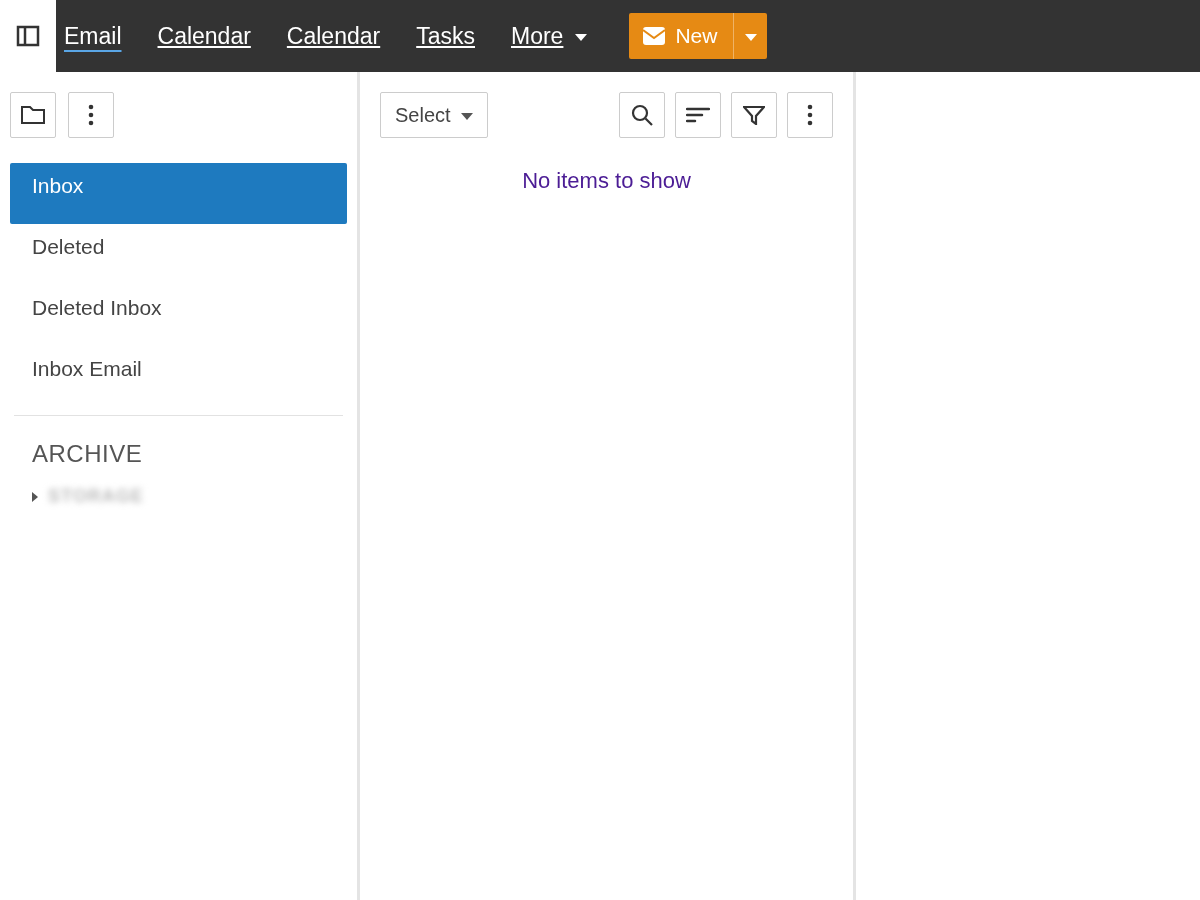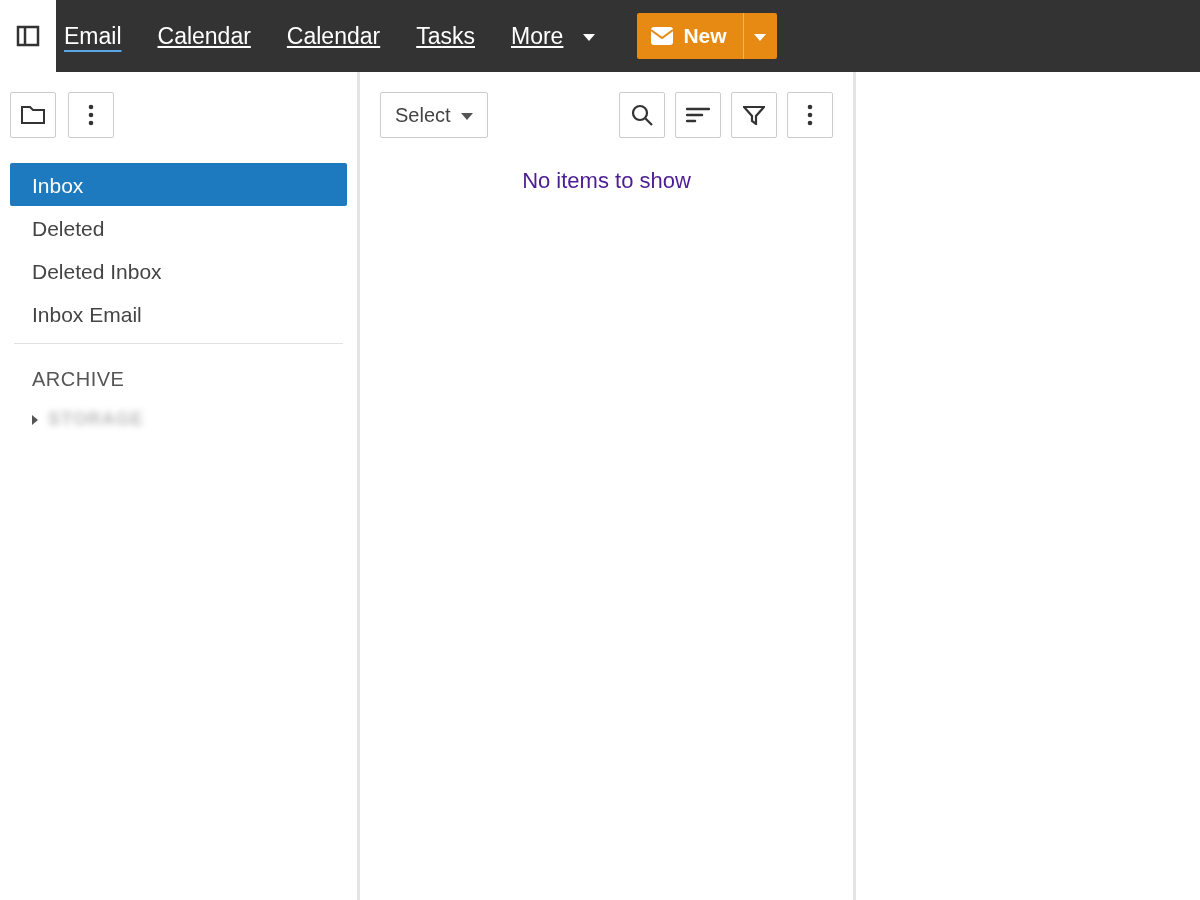--- a/index.html
+++ b/index.html
@@ -45,21 +45,21 @@
     }
     .nav-item.active {
       text-decoration: underline;
       text-decoration-color: #5aa6e6;
       text-decoration-thickness: 2px;
       text-underline-offset: 6px;
     }
     .nav-dropdown {
       display: inline-flex;
       align-items: center;
-      gap: 20px;
+      gap: 12px;
     }
     .caret-down {
       width: 0; height: 0;
       border-left: 6px solid transparent;
       border-right: 6px solid transparent;
       border-top: 7px solid #fff;
       margin-top: 3px;
     }
     .new-btn-wrap {
       margin-left: 42px;
@@ -75,21 +75,21 @@
       overflow: hidden;
       cursor: pointer;
     }
     .new-btn-main {
       display: flex;
       align-items: center;
       gap: 10px;
       padding: 0 16px 0 14px;
       color: #fff;
       font-size: 21px;
-      font-weight: 700;
+      font-weight: 400;
     }
     .new-btn-caret {
       width: 34px;
       display: flex;
       align-items: center;
       justify-content: center;
       border-left: 1px solid rgba(255,255,255,0.35);
     }
     .new-btn .caret-down { border-top-color: #fff; }
 
@@ -117,35 +117,35 @@
       background: #fff;
       display: flex;
       align-items: center;
       justify-content: center;
       cursor: pointer;
     }
     .folder-list { list-style: none; }
     .folder-item {
       color: #444;
       font-size: 21px;
-      padding: 11px 14px 8px 22px;
+      padding: 11px 14px 26px 22px;
       border-radius: 2px;
       cursor: pointer;
     }
     .folder-item.active {
       background: #1e7abf;
       color: #fff;
     }
     .folder-divider {
       height: 1px;
       background: #e2e2e2;
       margin: 8px 4px 18px 4px;
     }
     .folder-header {
-      font-size: 20px;
+      font-size: 24px;
       color: #555;
       letter-spacing: 0.5px;
       padding: 6px 14px 12px 22px;
     }
     .tree-item {
       display: flex;
       align-items: center;
       gap: 10px;
       padding: 6px 14px 6px 22px;
       color: #555;

